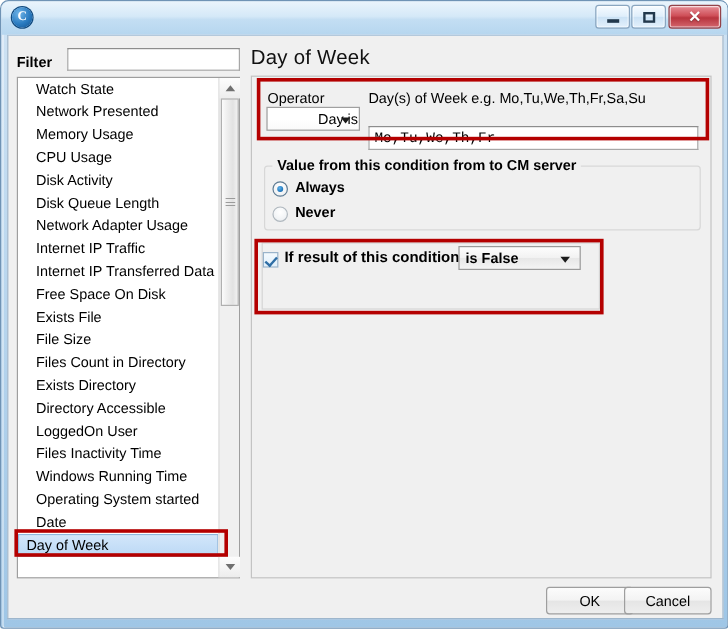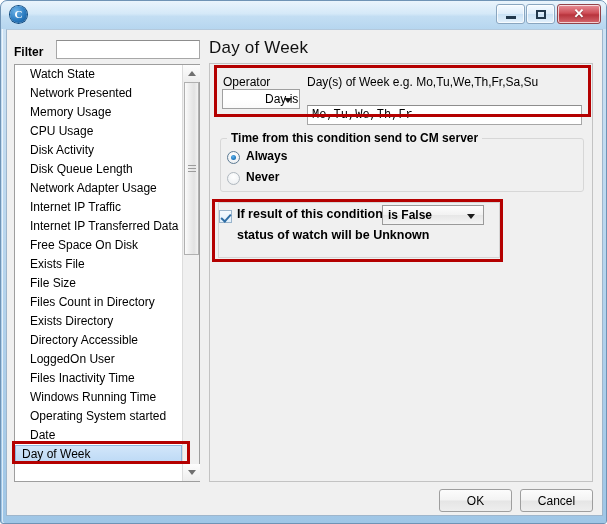--- a/index.html
+++ b/index.html
@@ -269,21 +269,21 @@
   
   .btn{
     position:absolute;top:488px;height:23px;width:73px;
     box-sizing:border-box;
     border:1px solid #9e9e9e;border-radius:3px;
     background:linear-gradient(180deg,#fcfcfc 0%,#f3f3f3 48%,#e5e5e5 52%,#eeeeee 100%);
     font-size:12px;color:#000;
     display:flex;align-items:center;justify-content:center;
     font-family:"Liberation Sans","DejaVu Sans",sans-serif;
   }
-  #btn-ok{left:438px;}
+  #btn-ok{left:454px;}
   #btn-cancel{left:519px;}
 </style>
 </head>
 <body>
 
 <div id="window">
   <div id="window-inner-edge"></div>
 
   <div id="titlebar">
     <div id="app-icon">C</div>
@@ -352,39 +352,38 @@
   <div id="days-label">Day(s) of Week e.g. Mo,Tu,We,Th,Fr,Sa,Su</div>
 
   <div id="op-select">
     <div class="txt">Day is</div>
     <div class="arrow"></div>
   </div>
 
   <input id="days-input" type="text" value="Mo,Tu,We,Th,Fr" style="">
 
   <div id="group-send"></div>
-  <div id="group-send-title">Time from this condition send to CM server</div>
+  <div id="group-send-title">Value from this condition from to CM server</div>
 
   <div class="radio-row" id="radio-always">
     <span class="radio on"></span>
     <span class="radio-label">Always</span>
   </div>
   <div class="radio-row" id="radio-never">
     <span class="radio"></span>
     <span class="radio-label">Never</span>
   </div>
 
   <div id="result-box"></div>
   <div id="chk-result"></div>
   <div id="chk-label">If result of this condition</div>
   <div id="result-select">
     <div class="txt">is False</div>
     <div class="arrow"></div>
   </div>
-  <div id="result-sub">status of watch will be Unknown</div>
 
   <div class="anno" id="anno-operator"></div>
   <div class="anno" id="anno-result"></div>
   <div class="anno" id="anno-listitem"></div>
 
   <div class="btn" id="btn-ok">OK</div>
   <div class="btn" id="btn-cancel">Cancel</div>
 </div>
 
 </body></html>

